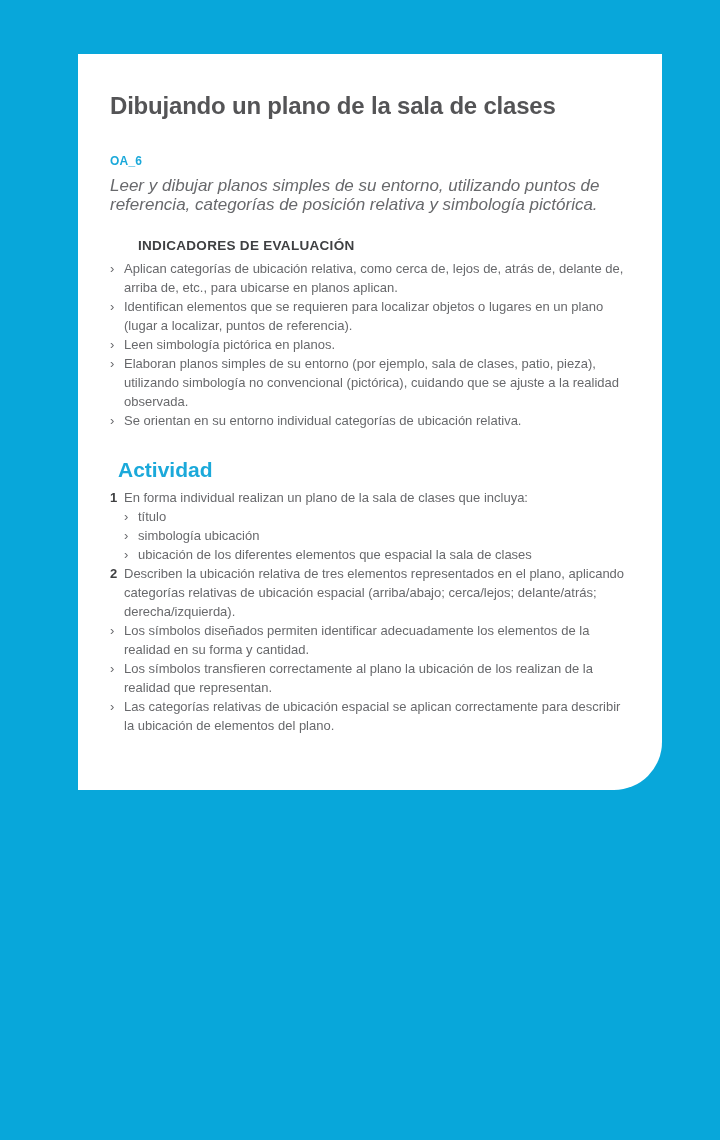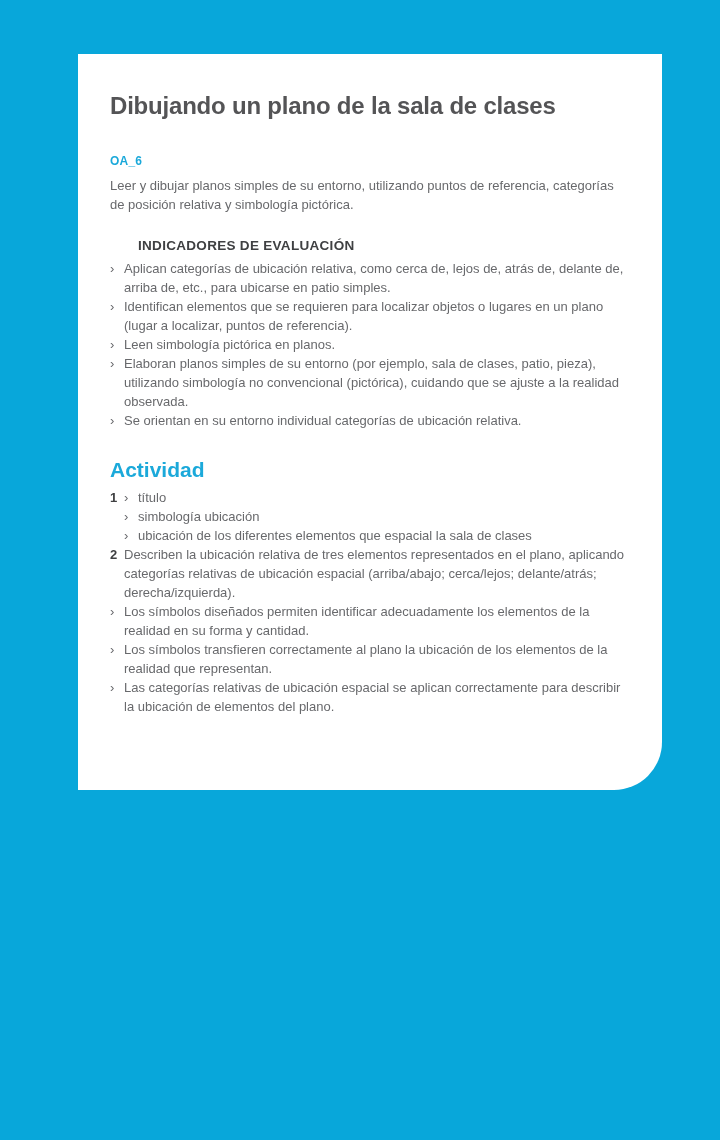--- a/index.html
+++ b/index.html
@@ -21,35 +21,35 @@
   }
   .page-title{
     margin:0;font-size:24px;line-height:28px;font-weight:bold;
     color:var(--title);letter-spacing:-0.2px;
   }
   .oa-heading{
     margin:30px 0 4px 0;font-size:12px;line-height:22px;font-weight:bold;
     color:var(--accent);letter-spacing:0.2px;
   }
   .body-text{
-    margin:0;font-size:13px;line-height:19px;color:var(--body);
+    margin:0;font-size:17px;line-height:19px;color:var(--body);font-style:italic;
   }
   .section-heading{
     margin:24px 0 5px 0;font-size:13.5px;line-height:16px;font-weight:bold;
     color:var(--heading);letter-spacing:0.3px;padding-left:28px;
   }
   .bullet-list{margin:0;}
   .bullet-item{
     display:flex;align-items:flex-start;
     font-size:13px;line-height:19px;color:var(--body);
   }
   .bullet-marker{flex:none;width:14px;color:var(--body);}
   .bullet-text{flex:1;}
   .actividad-heading{
-    margin:27px 0 6px 0;font-size:21px;line-height:25px;font-weight:bold;
+    margin:27px 0 6px 8px;font-size:21px;line-height:25px;font-weight:bold;
     color:var(--accent);
   }
   .steps{margin:0;}
   .step{
     display:flex;align-items:flex-start;
     font-size:13px;line-height:19px;color:var(--body);
   }
   .step-number{flex:none;width:14px;font-weight:bold;color:var(--heading);}
   .step-body{flex:1;}
   .step .bullet-list{margin:0;}
@@ -64,21 +64,21 @@
   <section>
     <h2 class="oa-heading">OA_6</h2>
     <p class="body-text">Leer y dibujar planos simples de su entorno, utilizando puntos de referencia, categorías de posición relativa y simbología pictórica.</p>
   </section>
 
   <section>
     <h3 class="section-heading">INDICADORES DE EVALUACIÓN</h3>
     <div class="bullet-list">
         <div class="bullet-item">
           <span class="bullet-marker">›</span>
-          <span class="bullet-text">Aplican categorías de ubicación relativa, como cerca de, lejos de, atrás de, delante de, arriba de, etc., para ubicarse en patio simples.</span>
+          <span class="bullet-text">Aplican categorías de ubicación relativa, como cerca de, lejos de, atrás de, delante de, arriba de, etc., para ubicarse en planos aplican.</span>
         </div>
         <div class="bullet-item">
           <span class="bullet-marker">›</span>
           <span class="bullet-text">Identifican elementos que se requieren para localizar objetos o lugares en un plano (lugar a localizar, puntos de referencia).</span>
         </div>
         <div class="bullet-item">
           <span class="bullet-marker">›</span>
           <span class="bullet-text">Leen simbología pictórica en planos.</span>
         </div>
         <div class="bullet-item">
@@ -91,20 +91,21 @@
         </div>
       </div>
   </section>
 
   <section>
     <h2 class="actividad-heading">Actividad</h2>
     <div class="steps">
         <div class="step">
           <span class="step-number">1</span>
           <div class="step-body">
+            <div class="step-text">En forma individual realizan un plano de la sala de clases que incluya:</div>
             <div class="bullet-list">
               <div class="bullet-item">
                 <span class="bullet-marker">›</span>
                 <span class="bullet-text">título</span>
               </div>
               <div class="bullet-item">
                 <span class="bullet-marker">›</span>
                 <span class="bullet-text">simbología ubicación</span>
               </div>
               <div class="bullet-item">
@@ -124,21 +125,21 @@
   </section>
 
   <section>
     <div class="bullet-list">
         <div class="bullet-item">
           <span class="bullet-marker">›</span>
           <span class="bullet-text">Los símbolos diseñados permiten identificar adecuadamente los elementos de la realidad en su forma y cantidad.</span>
         </div>
         <div class="bullet-item">
           <span class="bullet-marker">›</span>
-          <span class="bullet-text">Los símbolos transfieren correctamente al plano la ubicación de los elementos de la realidad que representan.</span>
+          <span class="bullet-text">Los símbolos transfieren correctamente al plano la ubicación de los realizan de la realidad que representan.</span>
         </div>
         <div class="bullet-item">
           <span class="bullet-marker">›</span>
           <span class="bullet-text">Las categorías relativas de ubicación espacial se aplican correctamente para describir la ubicación de elementos del plano.</span>
         </div>
       </div>
   </section>
 
 </div>
 

